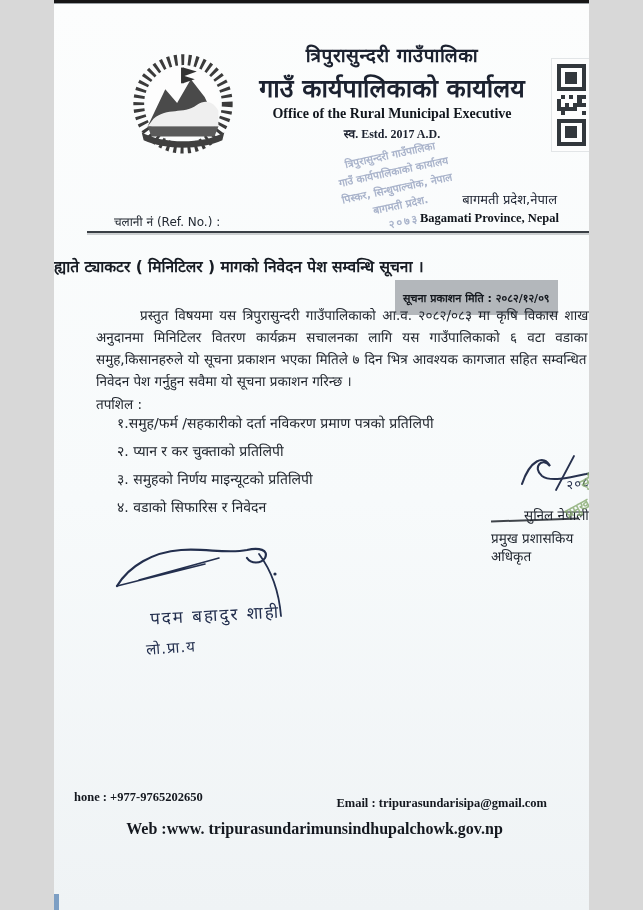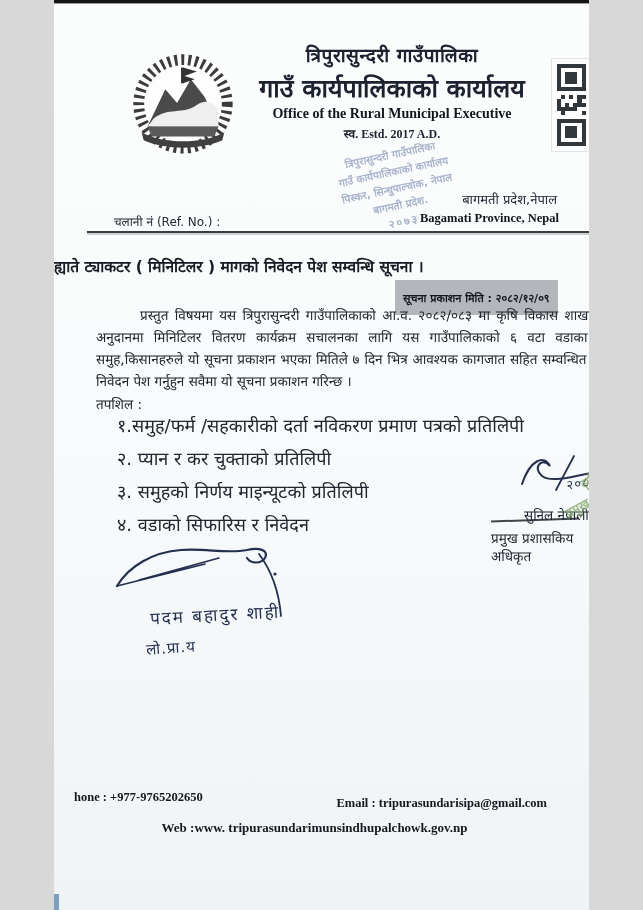--- a/index.html
+++ b/index.html
@@ -38,21 +38,21 @@
   .prov-np { position:absolute; right:32px; top:190px; font-size:13px; color:#1c2230; }
   .prov-en { position:absolute; right:30px; top:211px; font-size:12.5px; font-weight:bold; font-family:"Liberation Serif","DejaVu Serif",serif; color:#11161d; }
   .rule { position:absolute; left:33px; right:0; top:231px; height:2px; background:#3a3f45; box-shadow:0 2px 0 rgba(120,125,130,.35); }
 
   
   .subject { position:absolute; left:0; right:0; top:247px; text-align:left; font-size:15.5px; font-weight:bold; color:#171c24;margin-top:8px; }
   .pub-date { position:absolute; left:341px; top:280px; background:#b3b7bb; color:#14181e; font-size:11px; font-weight:bold; padding:10px 8px; }
   .body-par { position:absolute; left:42px; width:572px; top:304px; font-size:13.5px; line-height:22px; text-align:justify; text-indent:44px; color:#21262e; }
   .details-label { position:absolute; left:42px; top:395px; font-size:13.5px; color:#21262e; }
   .doc-list { position:absolute; left:63px; top:413px; list-style:none; }
-  .doc-list li { font-size:18px; color:#21262e; margin-bottom:9px; }
+  .doc-list li { font-size:14px; color:#21262e; margin-bottom:9px; }
 
   
   .sig-squiggle { position:absolute; left:462px; top:450px; width:132px; height:52px; }
   .sig-date { position:absolute; left:512px; top:470px; font-size:13px; color:#27314e; transform:rotate(-9deg); letter-spacing:1px; }
   .sig-baseline { position:absolute; left:437px; top:519px; width:88px; height:2px; background:#40454b; transform:rotate(-2deg); }
   .sig-name { position:absolute; left:470px; top:506px; font-size:13.5px; color:#1d232c; }
   .sig-title { position:absolute; left:437px; top:529px; font-size:13.5px; color:#1d232c; }
   .green-stamp {
     position:absolute; left:458px; top:512px; width:215px; text-align:center;
     transform:rotate(-29deg); transform-origin:left top; color:#86a96f; opacity:.8; pointer-events:none;
@@ -61,21 +61,21 @@
   .green-stamp .gs2 { font-size:13px; font-weight:600; }
 
   
   .hand-squiggle { position:absolute; left:55px; top:540px; width:215px; height:85px; }
   .hand-name { position:absolute; left:96px; top:603px; font-size:17px; color:#232f4e; transform:rotate(-3deg); letter-spacing:2px; }
   .hand-desig { position:absolute; left:92px; top:637px; font-size:15px; color:#232f4e; transform:rotate(-4deg); letter-spacing:1px; }
 
   
   .f-phone { position:absolute; left:20px; top:790px; font-size:12.5px; font-weight:bold; font-family:"Liberation Serif","DejaVu Serif",serif; color:#14181f; }
   .f-email { position:absolute; right:42px; top:796px; font-size:12.5px; font-weight:bold; font-family:"Liberation Serif","DejaVu Serif",serif; color:#14181f; }
-  .f-web { position:absolute; left:0; right:14px; top:820px; text-align:center; font-size:13px; font-weight:bold; font-family:"Liberation Serif","DejaVu Serif",serif; color:#14181f; }
+  .f-web { position:absolute; left:0; right:14px; top:820px; text-align:center; font-size:16px; font-weight:bold; font-family:"Liberation Serif","DejaVu Serif",serif; color:#14181f; }
 </style>
 </head>
 <body>
 
 <div class="page">
   <div class="scan-top"></div>
 
   <svg class="emblem" viewBox="0 0 120 120">
     <circle cx="60" cy="63" r="45" fill="none" stroke="#3b3b3b" stroke-width="11" stroke-dasharray="3 4"></circle>
     <circle cx="60" cy="63" r="37" fill="#fdfdfd"></circle>

